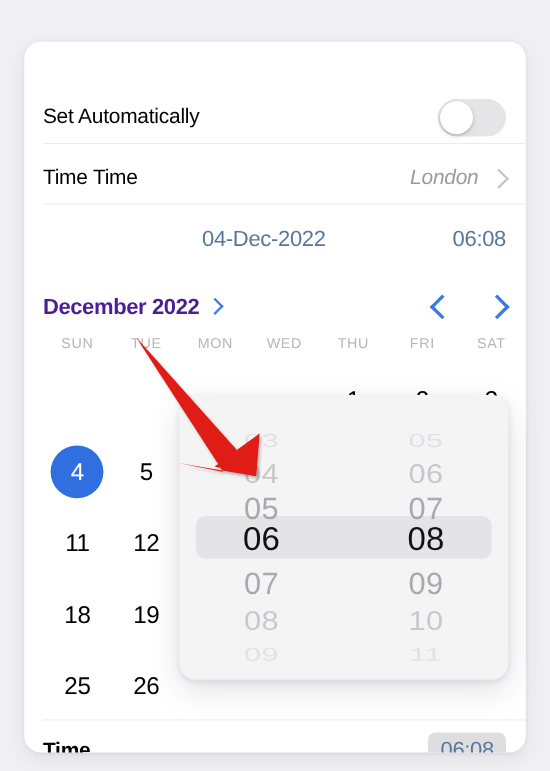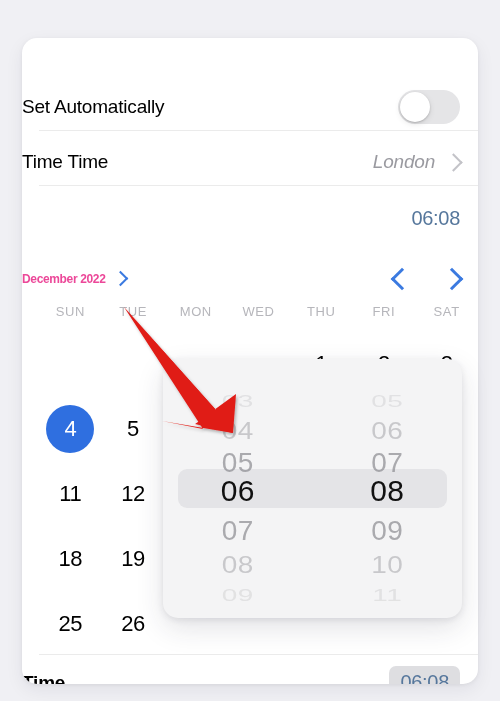--- a/index.html
+++ b/index.html
@@ -34,21 +34,21 @@
   }
 
   
   .row {
     position: absolute;
     left: 0;
     width: 456px;
     display: flex;
     align-items: center;
     box-sizing: border-box;
-    padding: 0 18px 0 0;
+    padding: 0 18px 0 17px;
   }
   .row-label {
     font-size: 19px;
     color: #000;
     letter-spacing: -0.2px;
     font-weight: 400;
   }
   .row-label.bold { font-weight: 700; }
   .row-spacer { flex: 1 1 auto; }
 
@@ -116,23 +116,23 @@
     color: #56779c;
     letter-spacing: -0.3px;
     width: 92px;
     text-align: right;
   }
   .summary-gap { width: 72px; }
 
   
   #row-month { top: 224px; height: 34px; }
   .month-title {
-    font-size: 12px;
+    font-size: 20px;
     font-weight: 700;
-    color: #ec4899;
+    color: #4c1d95;
     letter-spacing: -0.35px;
     text-align: right;
   }
   .month-chev {
     width: 9px;
     height: 9px;
     border-right: 2.6px solid #3b7ae0;
     border-top: 2.6px solid #3b7ae0;
     transform: rotate(45deg);
     margin-left: 9px;
@@ -277,20 +277,21 @@
 
     <div class="row" id="row-tz">
       <span class="row-label">Time Time</span>
       <span class="row-spacer"></span>
       <span class="tz-value">London</span>
       <span class="chev-right"></span>
     </div>
     <div class="divider" style="top:147px"></div>
 
     <div class="row" id="row-summary">
+      <span class="summary-date">04-Dec-2022</span>
       <span class="summary-gap"></span>
       <span class="summary-time">06:08</span>
     </div>
 
     <div class="row" id="row-month">
       <span class="month-title">December 2022</span>
       <span class="month-chev"></span>
       <span class="row-spacer"></span>
       <span class="nav-arrows">
         <span class="arrow-left"></span>

